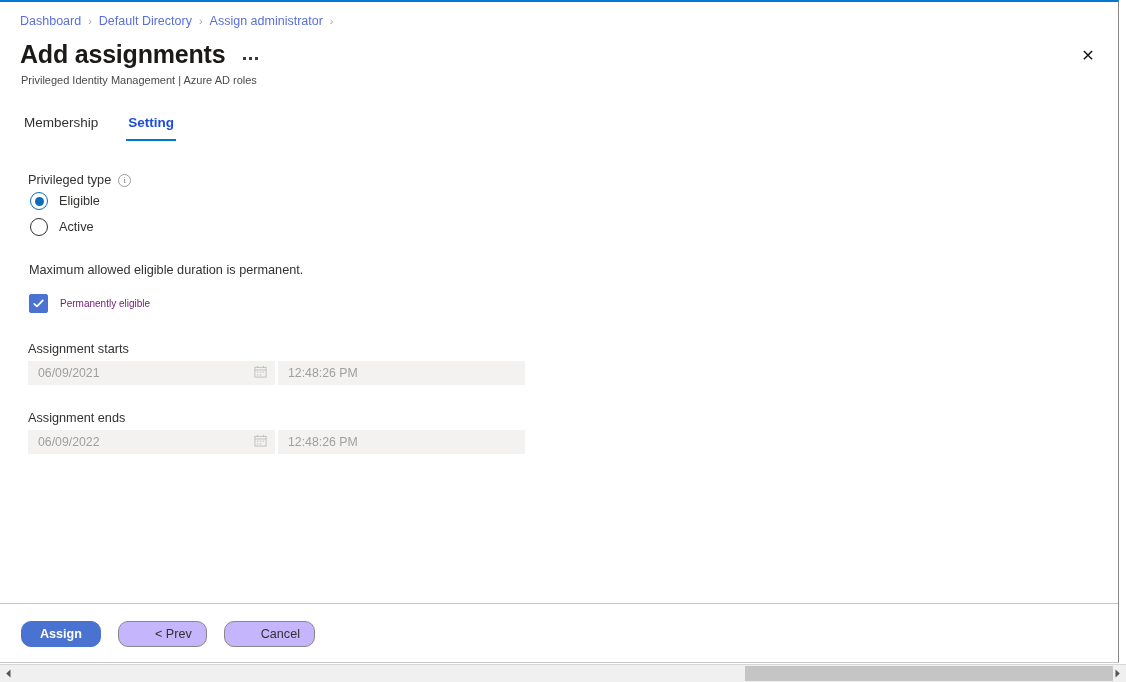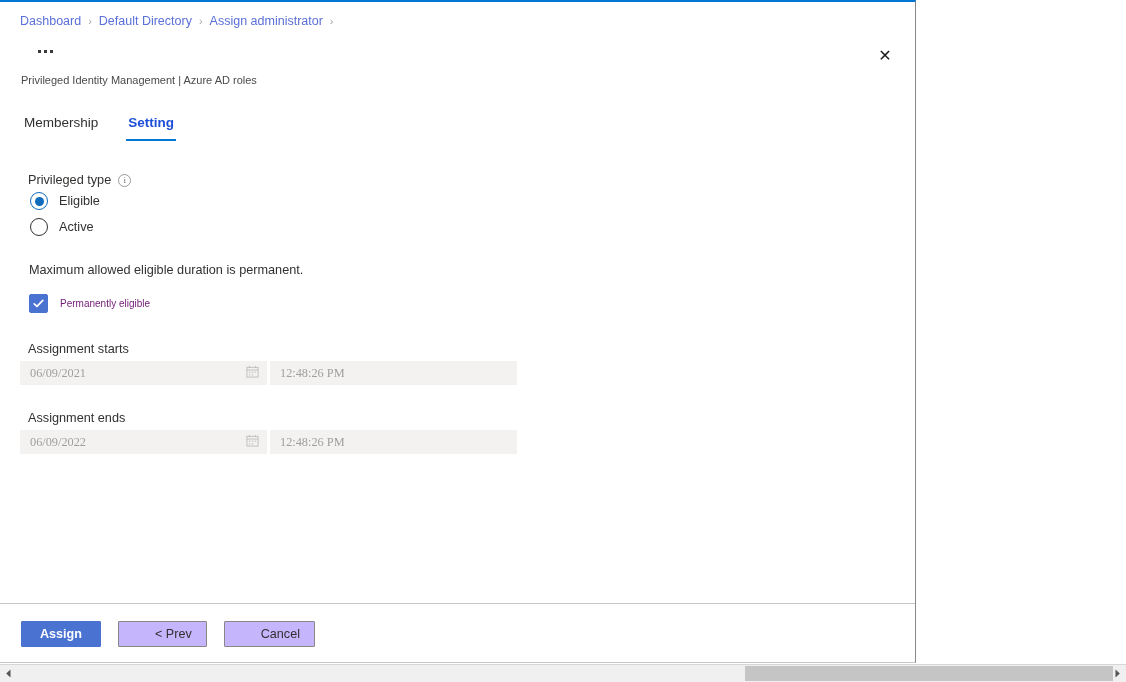--- a/index.html
+++ b/index.html
@@ -8,21 +8,21 @@
     width: 1126px; height: 682px;
     overflow: hidden;
     background: #ffffff;
     font-family: "Liberation Sans", sans-serif;
     -webkit-font-smoothing: antialiased;
   }
 
   #blade {
     position: absolute;
     left: 0; top: 0;
-    width: 916px;
+    width: 1119px;
     height: 663px;
     background: #ffffff;
     border-top: 2px solid #0078d4;
     border-right: 1px solid #8a8886;
     border-bottom: 1px solid #c8c6c4;
     overflow: hidden;
   }
 
   
   #breadcrumb {
@@ -224,24 +224,23 @@
     font-size: 10px;
     color: #701a75;
     line-height: 17px;
   }
 
   #starts-label { left: 28px; top: 339px; }
   #ends-label   { left: 28px; top: 408px; }
 
   .datetime-row {
     position: absolute;
-    left: 20px;
+    left: 28px;
     display: flex;
     gap: 3px;
-    font-family: Liberation Serif, serif;
   }
   #starts-row { top: 359px; }
   #ends-row   { top: 428px; }
 
   .date-input {
     width: 247px; height: 24px;
     background: #f3f2f1;
     border: none;
     display: flex;
     align-items: center;
@@ -283,21 +282,21 @@
   }
   .btn {
     height: 26px;
     min-width: 80px;
     font-size: 12.6px;
     display: inline-flex;
     align-items: center;
     justify-content: center;
     cursor: pointer;
     padding: 0 14px;
-    border-radius: 1px;
+    border-radius: 10px;
   }
   .btn-primary {
     background: #4a72d1;
     color: #ffffff;
     border: 1px solid #4a72d1;
     font-weight: 600;
   }
   .btn-secondary {
     background: #c4b5fd;
     color: #323130;
@@ -347,20 +346,21 @@
   <div id="breadcrumb">
     <span class="crumb">Dashboard</span>
     <span class="crumb-sep">›</span>
     <span class="crumb">Default Directory</span>
     <span class="crumb-sep">›</span>
     <span class="crumb">Assign administrator</span>
     <span class="crumb-sep">›</span>
   </div>
 
   <div id="title-row">
+    <span id="page-title">Add assignments</span>
     <span id="more-menu">
       <i></i>
       <i></i>
       <i></i>
     </span>
   </div>
 
   <div id="subtitle">Privileged Identity Management | Azure AD roles</div>
 
   <div id="close-btn">✕</div>

